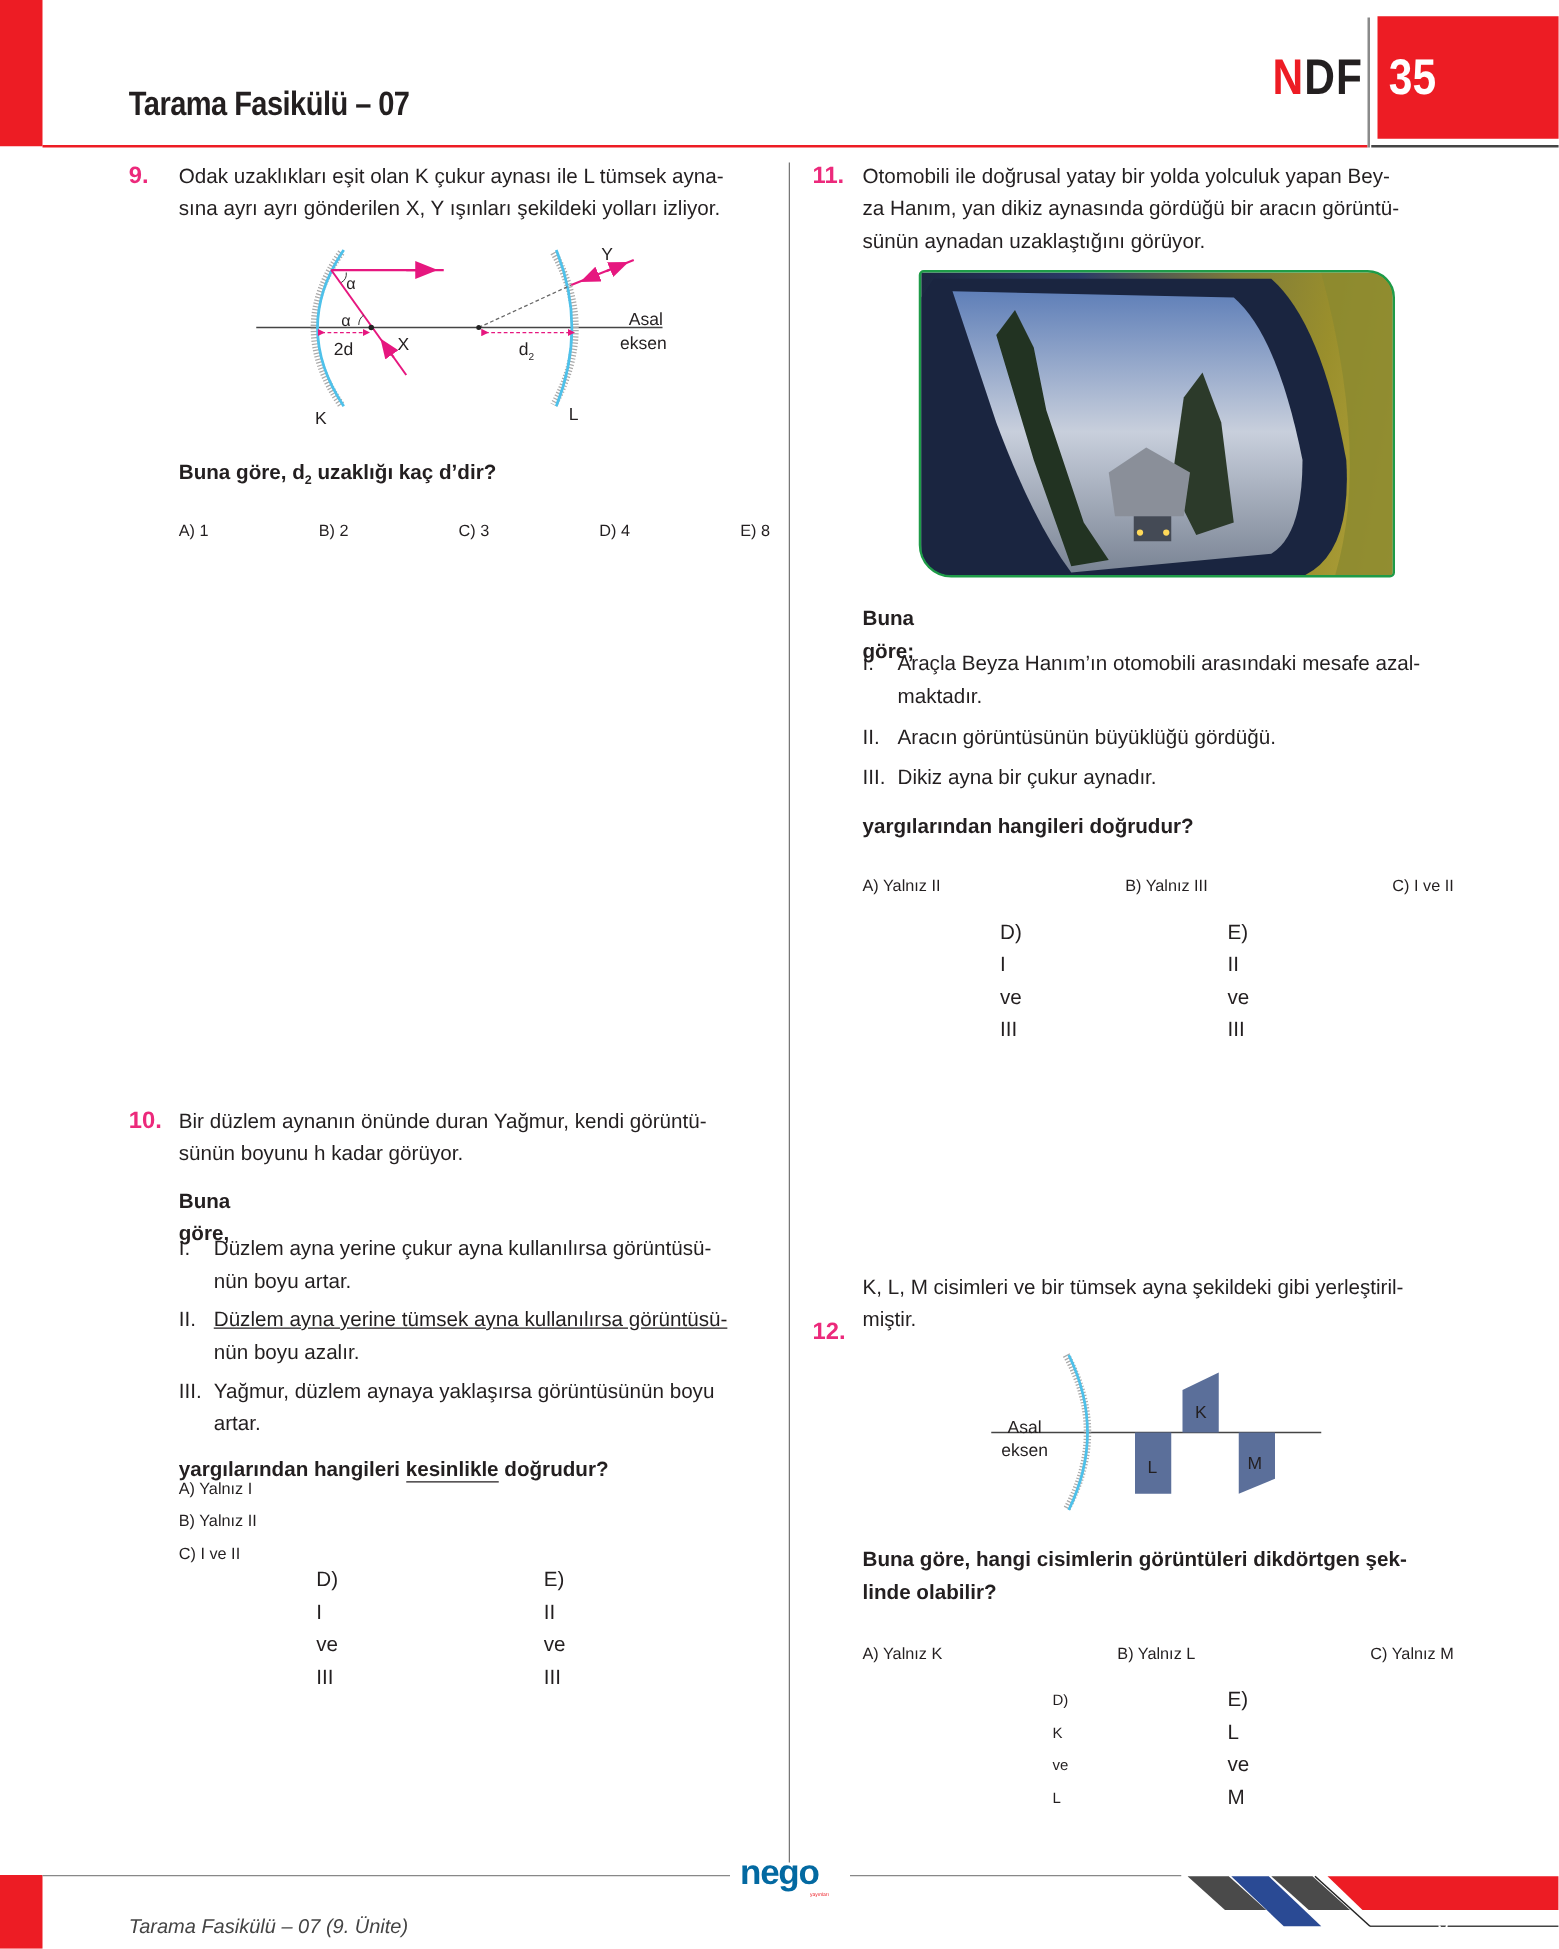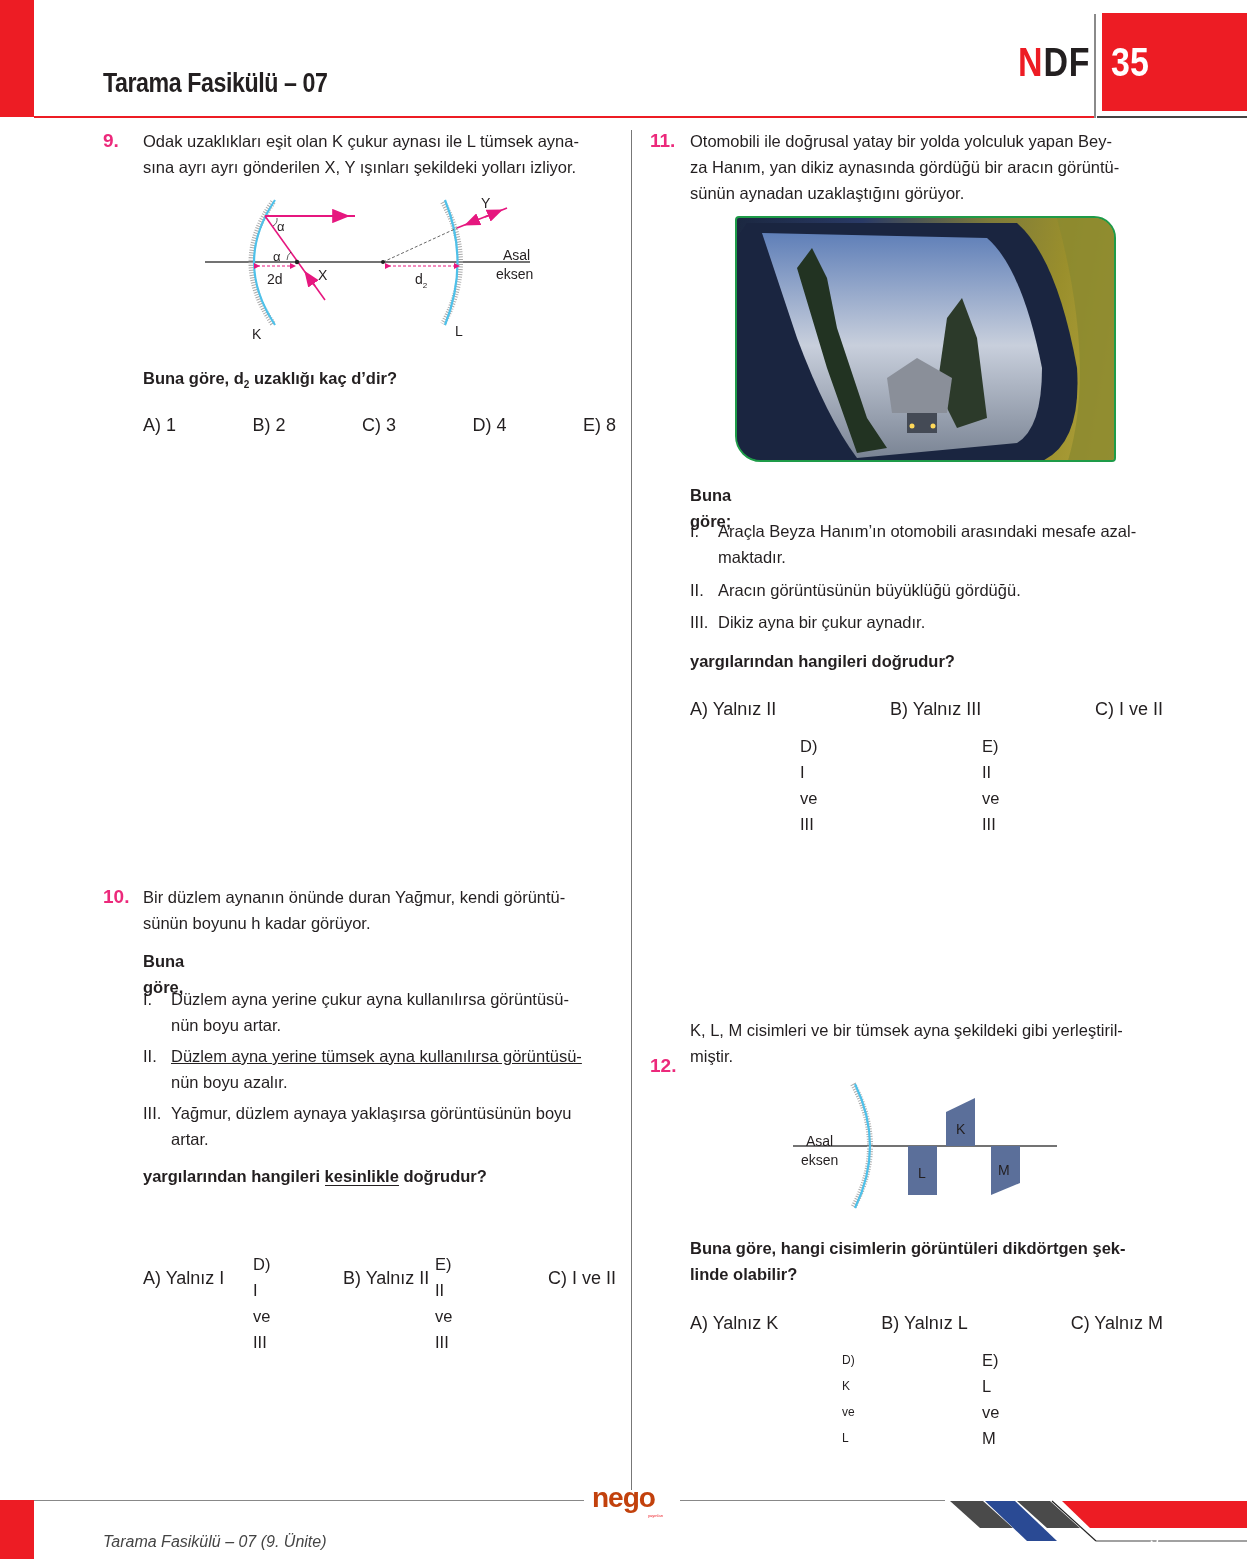--- a/index.html
+++ b/index.html
@@ -17,21 +17,21 @@
   .ndf-box { position: absolute; left: 1102px; top: 13px; width: 145px; height: 98px; background: #ed1c24; }
   .ndf-num { position: absolute; left: 1111px; top: 40px; font-size: 40px; font-weight: bold; color: #fff; transform: scaleX(0.85); transform-origin: left center; }
   .ndf-under { position: absolute; left: 1097px; top: 116px; width: 150px; height: 2px; background: #444; }
 
   .col-divider { position: absolute; left: 631px; top: 130px; width: 1px; height: 1360px; background: #777; }
 
   .q { position: absolute; font-size: 16.5px; line-height: 26px; color: #231f20; }
   .qnum { position: absolute; font-weight: bold; color: #ec297b; font-size: 19px; }
   .qtext { position: absolute; }
   .bold { font-weight: bold; }
-  .opts { position: absolute; display: flex; justify-content: space-between; font-size: 18px; }
+  .opts { position: absolute; display: flex; justify-content: space-between; font-size: 13px; }
   .roman { position: absolute; }
   .roman .rn { position: absolute; left: 0; }
   .roman .rt { position: absolute; left: 28px; }
   .ul { border-bottom: 1.5px solid #231f20; }
 
   .photo { position: absolute; left: 735px; top: 216px; width: 381px; height: 246px; border: 2px solid #1e9b48; border-radius: 4px 22px 4px 26px; overflow: hidden; background: linear-gradient(100deg, #1b2740 0%, #2a3a66 30%, #7d7a3a 60%, #9a8f2c 80%, #b3a43d 100%); }
 
   .footer-bar { position: absolute; left: 0; top: 1500px; width: 34px; height: 59px; background: #ed1c24; }
   .footer-line { position: absolute; left: 34px; top: 1500px; width: 550px; height: 1px; background: #888; }
   .footer-line2 { position: absolute; left: 680px; top: 1500px; width: 265px; height: 1px; background: #888; }
@@ -129,21 +129,21 @@
     <span class="rt" style="top:26px;white-space:nowrap;">nün boyu azalır.</span>
   </div>
   <div class="roman" style="left:143px;top:1100px;">
     <span class="rn">III.</span>
     <span class="rt" style="white-space:nowrap;">Yağmur, düzlem aynaya yaklaşırsa görüntüsünün boyu</span>
     <span class="rt" style="top:26px;white-space:nowrap;">artar.</span>
   </div>
 
   <span class="qtext bold" style="left:143px;top:1163px;white-space:nowrap;"><span>yargılarından hangileri </span><span class="ul">kesinlikle</span><span> doğrudur?</span></span>
 
-  <div class="opts" style="left:143px;top:1265px;width:473px;">
+  <div class="opts" style="left:143px;top:1178px;width:473px;flex-direction:column;">
     <span>A) Yalnız I</span>
     <span>B) Yalnız II</span>
     <span>C) I ve II</span>
   </div>
   <span style="position:absolute;left:253px;top:1251px;font-size:16.5px;">D) I ve III</span>
   <span style="position:absolute;left:435px;top:1251px;font-size:16.5px;">E) II ve III</span>
 </div>
 
 <div class="q" style="left:0;top:0;">
   <span class="qnum" style="left:650px;top:128px;">11.</span>
@@ -231,21 +231,21 @@
   <span style="position:absolute;left:842px;top:1347px;font-size:12px;">D) K ve L</span>
   <span style="position:absolute;left:982px;top:1347px;font-size:16.5px;">E) L ve M</span>
 </div>
 
 <div class="footer-bar"></div>
 <div class="footer-line"></div>
 <div class="footer-line2"></div>
 <div class="footer-text">Tarama Fasikülü – 07 (9. Ünite)</div>
 
 <div style="position:absolute;left:592px;top:1486px;width:86px;height:34px;">
-  <span style="position:absolute;left:0;top:-4px;font-size:28px;font-weight:bold;color:#c2410c;letter-spacing:-1px;">nego</span>
+  <span style="position:absolute;left:0;top:-4px;font-size:28px;font-weight:bold;color:#0369a1;letter-spacing:-1px;">nego</span>
   <span style="position:absolute;left:56px;top:27px;font-size:4px;color:#ed1c24;">yayınları</span>
 </div>
 
 <svg style="position:absolute;left:950px;top:1498px;" width="297" height="61" viewBox="0 0 297 61">
   <polygon points="0,3 33,3 63,30 30,30" fill="#4a4a4a"></polygon>
   <polygon points="35,3 65,3 107,43 77,43" fill="#2a4a94"></polygon>
   <polygon points="67,3 100,3 130,30 97,30" fill="#4a4a4a"></polygon>
   <line x1="102" y1="3" x2="146" y2="43" stroke="#222" stroke-width="1.2"></line>
   <line x1="146" y1="43" x2="297" y2="43" stroke="#444" stroke-width="1.2"></line>
   <polygon points="112,3 297,3 297,30 140,30" fill="#ed1c24"></polygon>

